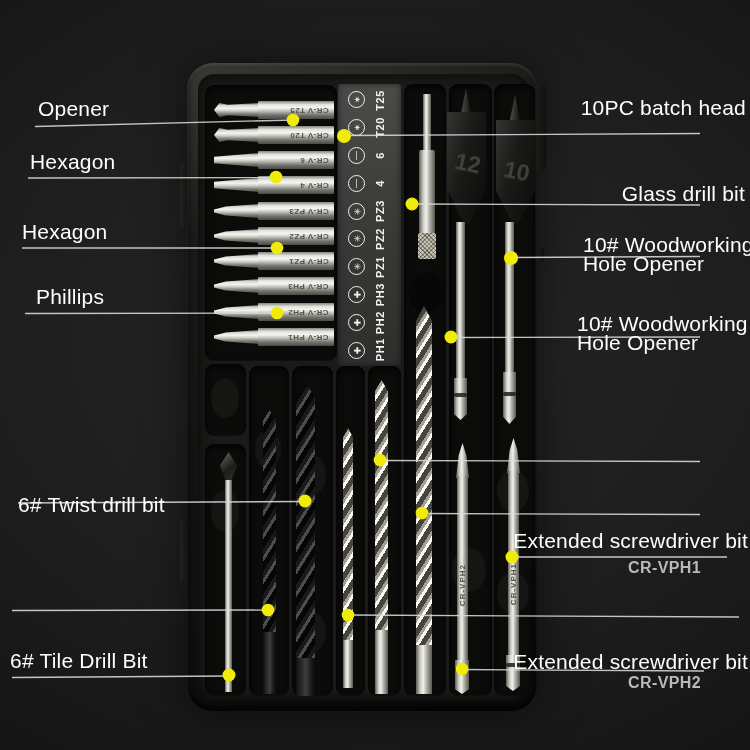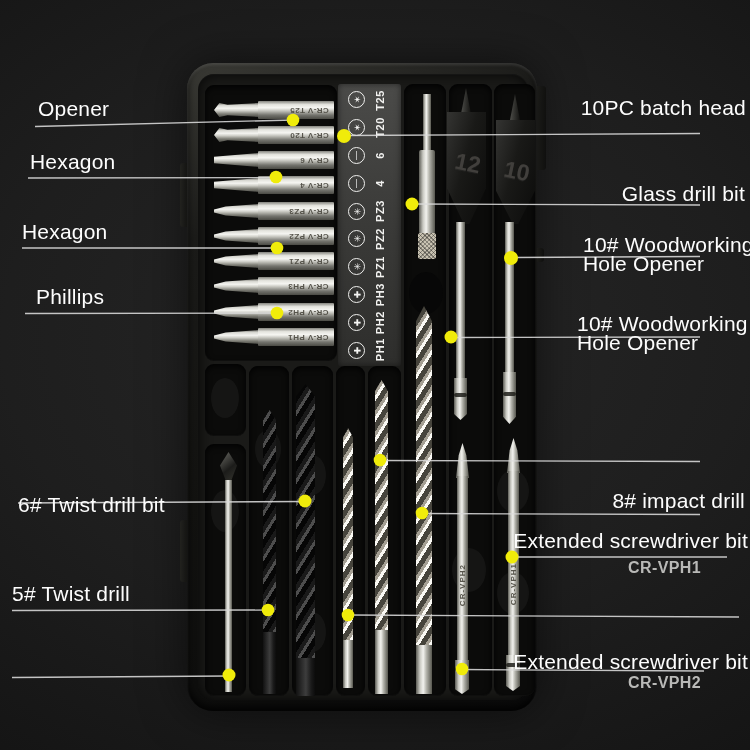--- a/index.html
+++ b/index.html
@@ -284,31 +284,30 @@
       <circle cx="229" cy="675" r="6.5"></circle>
         <circle cx="462" cy="669" r="6.3"></circle>
     </g>
   </svg>
 
   <div class="lbl" style="left:38px;top:97px;">Opener</div>
   <div class="lbl" style="left:30px;top:150px;">Hexagon</div>
   <div class="lbl" style="left:22px;top:220px;">Hexagon</div>
   <div class="lbl" style="left:15px;top:285px;margin-left:21px;">Phillips</div>
   <div class="lbl" style="left:18px;top:476px;margin-top:17px;">6# Twist drill bit</div>
-  <div class="lbl" style="left:12px;top:582px;">5# Twist drill</div>
+  <div class="lbl" style="left:10px;top:649px;">6# Tile Drill Bit</div>
 
   <div class="lbl" style="right:4px;top:96px;">10PC batch head</div>
   <div class="lbl" style="right:5px;top:182px;">Glass drill bit</div>
   <div class="lbl lbl2" style="left:583px;top:235px;">
     <div>10# Woodworking</div>
     <div>Hole Opener</div>
   </div>
   <div class="lbl lbl2" style="left:577px;top:314px;">
     <div>10# Woodworking</div>
     <div>Hole Opener</div>
   </div>
-  <div class="lbl" style="right:5px;top:489px;">8# impact drill</div>
   <div class="lbl" style="right:2px;top:529px;">Extended screwdriver bit</div>
   <div class="sub" style="left:628px;top:559px;">CR-VPH1</div>
   <div class="lbl" style="right:2px;top:650px;">Extended screwdriver bit</div>
   <div class="sub" style="left:628px;top:674px;">CR-VPH2</div>
 
 </div>
 
 </body></html>

